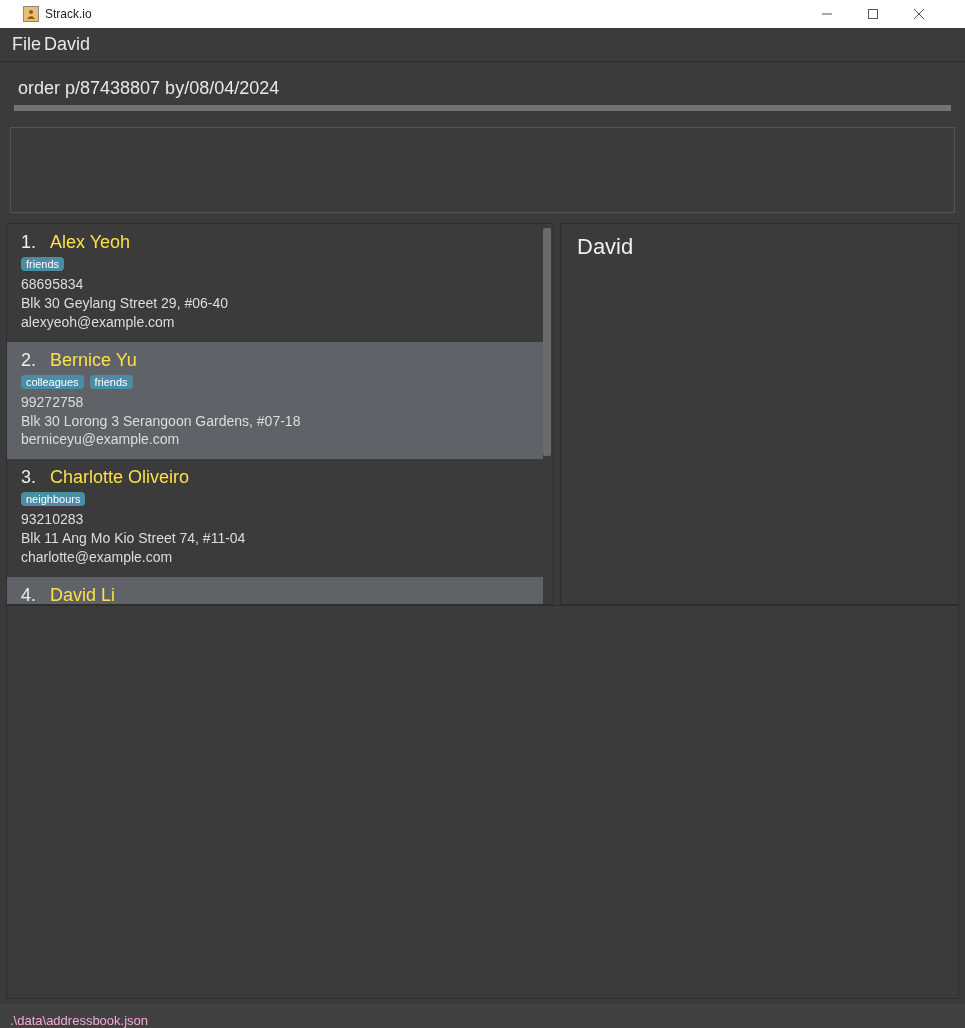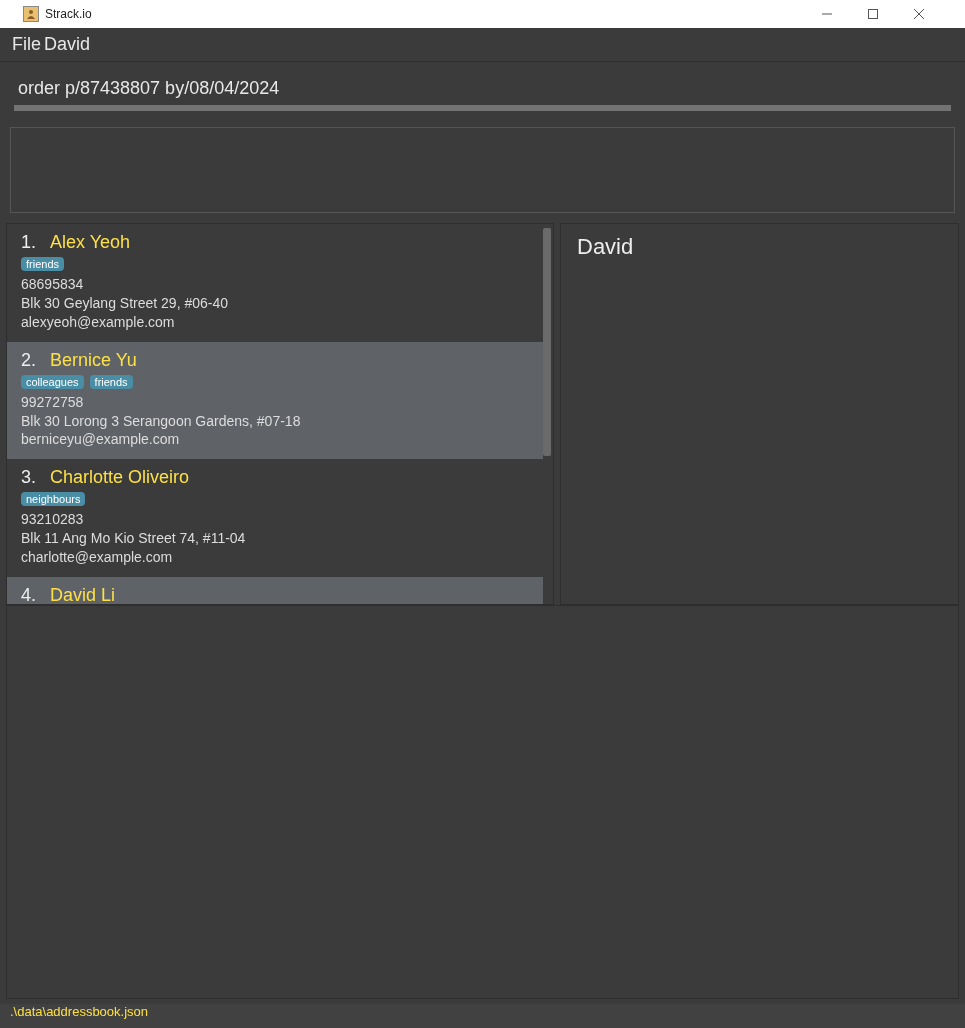--- a/index.html
+++ b/index.html
@@ -25,21 +25,21 @@
   .card.alt { background: #5f6368; }
   .card .head { display: flex; align-items: baseline; gap: 14px; margin-bottom: 4px; }
   .card .idx { font-size: 18px; color: #eee; }
   .card .name { font-size: 18px; color: #fde047; }
   .tags { display: flex; gap: 6px; margin-bottom: 4px; }
   .tag { background: #4a8ea6; color: #fff; font-size: 11px; padding: 1px 5px; border-radius: 4px; }
   .line { font-size: 14px; color: #ddd; line-height: 1.35; }
   .right-panel { flex: 1; background: #3b3b3b; border: 1px solid #2e2e2e; padding: 10px 16px; }
   .right-title { font-size: 22px; color: #eee; font-weight: 400; }
   .bottom-pane { height: 394px; background: #3b3b3b; margin: 0 6px; border: 1px solid #2e2e2e; }
-  .status-bar { position: absolute; left: 0; right: 0; bottom: 0; height: 24px; background: #414141; display: flex; align-items: flex-start; padding: 0 10px; font-size: 13px; color: #fde047; }
+  .status-bar { position: absolute; left: 0; right: 0; bottom: 0; height: 24px; background: #414141; display: flex; align-items: flex-end; padding: 0 10px; font-size: 13px; color: #f9a8d4; }
 </style>
 </head>
 <body>
 
 <div class="titlebar">
   <div class="app-icon">
     <svg viewBox="0 0 10 10">
         <circle cx="5" cy="3" r="2" fill="#8a5a2a"></circle>
         <path d="M1 10 Q5 4 9 10" fill="#8a5a2a"></path>
       </svg>

